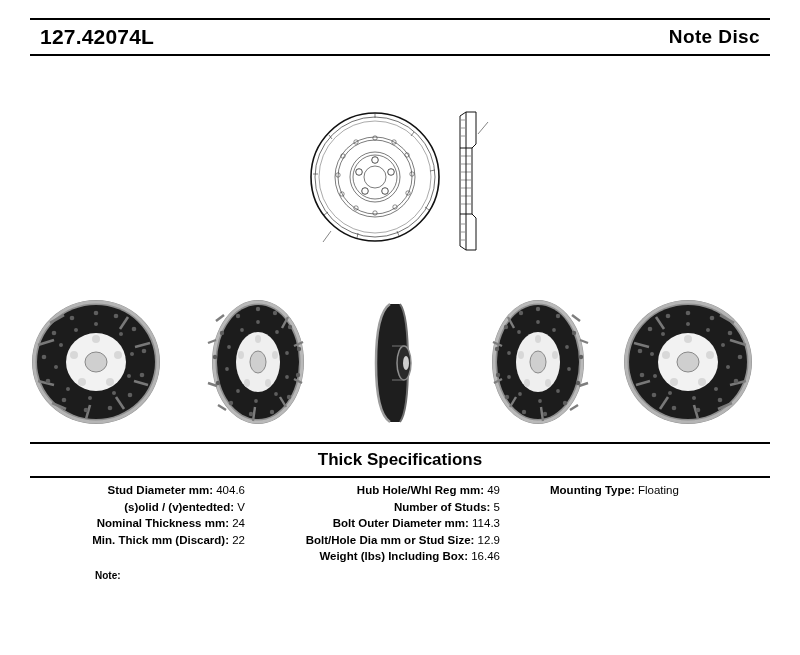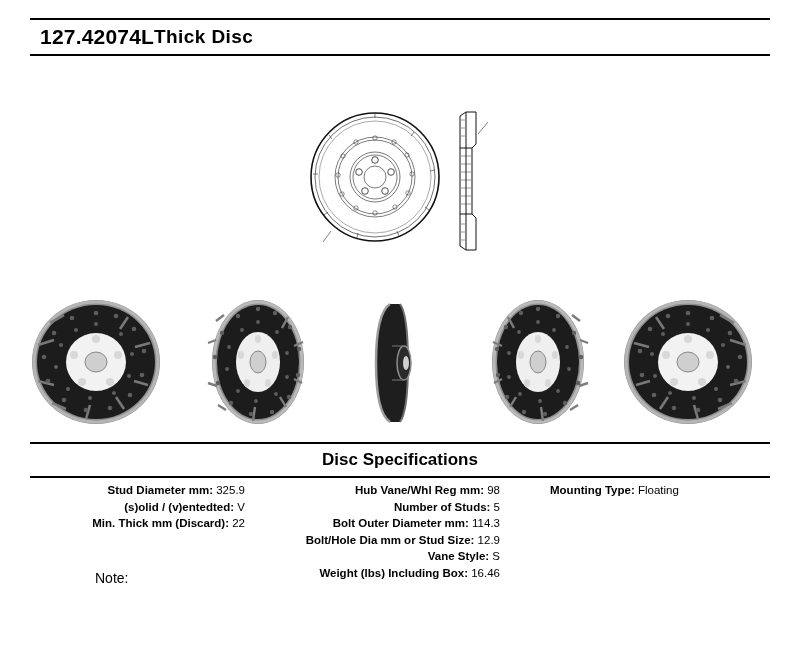--- a/index.html
+++ b/index.html
@@ -20,21 +20,21 @@
   .header {
     position: absolute;
     left: 30px;
     top: 18px;
     width: 740px;
     height: 38px;
     border-top: 2px solid #000;
     border-bottom: 2px solid #000;
     display: flex;
     align-items: center;
-    justify-content: flex-start;
+    justify-content: space-between;
     padding: 0 10px;
     box-sizing: border-box;
   }
   .part-number {
     font-size: 21px;
     font-weight: bold;
     letter-spacing: 0.2px;
   }
   .doc-title {
     font-size: 19px;
@@ -90,30 +90,30 @@
   .col-right { left: 520px; width: 220px; text-align: left; }
 
   .spec-row { white-space: nowrap; }
   .spec-row .lbl { font-weight: bold; }
   .spec-row .val { font-weight: normal; }
 
   .note {
     position: absolute;
     left: 95px;
     top: 570px;
-    font-size: 14px;
-    font-weight: normal;
+    font-size: 10px;
+    font-weight: bold;
   }
 </style>
 </head>
 <body>
 
 <div class="header">
   <div class="part-number">127.42074L</div>
-  <div class="doc-title">Thick Disc</div>
+  <div class="doc-title">Note Disc</div>
 </div>
 
 <div class="drawing-area">
 
   <div class="fig" style="left:305px; top:40px;">
     <svg width="140" height="150" viewBox="0 0 140 150">
       <circle cx="70" cy="75" r="64" fill="#ffffff" stroke="#111" stroke-width="1.6"></circle>
       <circle cx="70" cy="75" r="60" fill="none" stroke="#333" stroke-width="0.7"></circle>
       <circle cx="70" cy="75" r="56" fill="none" stroke="#555" stroke-width="0.5"></circle>
       <g stroke="#222" stroke-width="0.6" fill="none">
@@ -408,60 +408,60 @@
           <circle cx="35" cy="79" r="2"></circle>
         <circle cx="32" cy="57" r="2"></circle>
           <circle cx="43" cy="37" r="2"></circle>
       </g>
     </svg>
   </div>
 
 </div>
 
 <div class="spec-panel">
-  <div class="spec-title">Disc Specifications</div>
+  <div class="spec-title">Thick Specifications</div>
 </div>
 
 <div class="spec-cols">
 
   <div class="col col-left">
     <div class="spec-row">
       <span class="lbl">Stud Diameter mm:</span>
-      <span class="val">325.9</span>
+      <span class="val">404.6</span>
     </div>
     <div class="spec-row">
       <span class="lbl">(s)olid / (v)entedted:</span>
       <span class="val">V</span>
     </div>
     <div class="spec-row">
+      <span class="lbl">Nominal Thickness mm:</span>
+      <span class="val">24</span>
+    </div>
+    <div class="spec-row">
       <span class="lbl">Min. Thick mm (Discard):</span>
       <span class="val">22</span>
     </div>
   </div>
 
   <div class="col col-mid">
     <div class="spec-row">
-      <span class="lbl">Hub Vane/Whl Reg mm:</span>
-      <span class="val">98</span>
+      <span class="lbl">Hub Hole/Whl Reg mm:</span>
+      <span class="val">49</span>
     </div>
     <div class="spec-row">
       <span class="lbl">Number of Studs:</span>
       <span class="val">5</span>
     </div>
     <div class="spec-row">
       <span class="lbl">Bolt Outer Diameter mm:</span>
       <span class="val">114.3</span>
     </div>
     <div class="spec-row">
       <span class="lbl">Bolt/Hole Dia mm or Stud Size:</span>
       <span class="val">12.9</span>
-    </div>
-    <div class="spec-row">
-      <span class="lbl">Vane Style:</span>
-      <span class="val">S</span>
     </div>
     <div class="spec-row">
       <span class="lbl">Weight (lbs) Including Box:</span>
       <span class="val">16.46</span>
     </div>
   </div>
 
   <div class="col col-right">
     <div class="spec-row">
       <span class="lbl">Mounting Type:</span>

